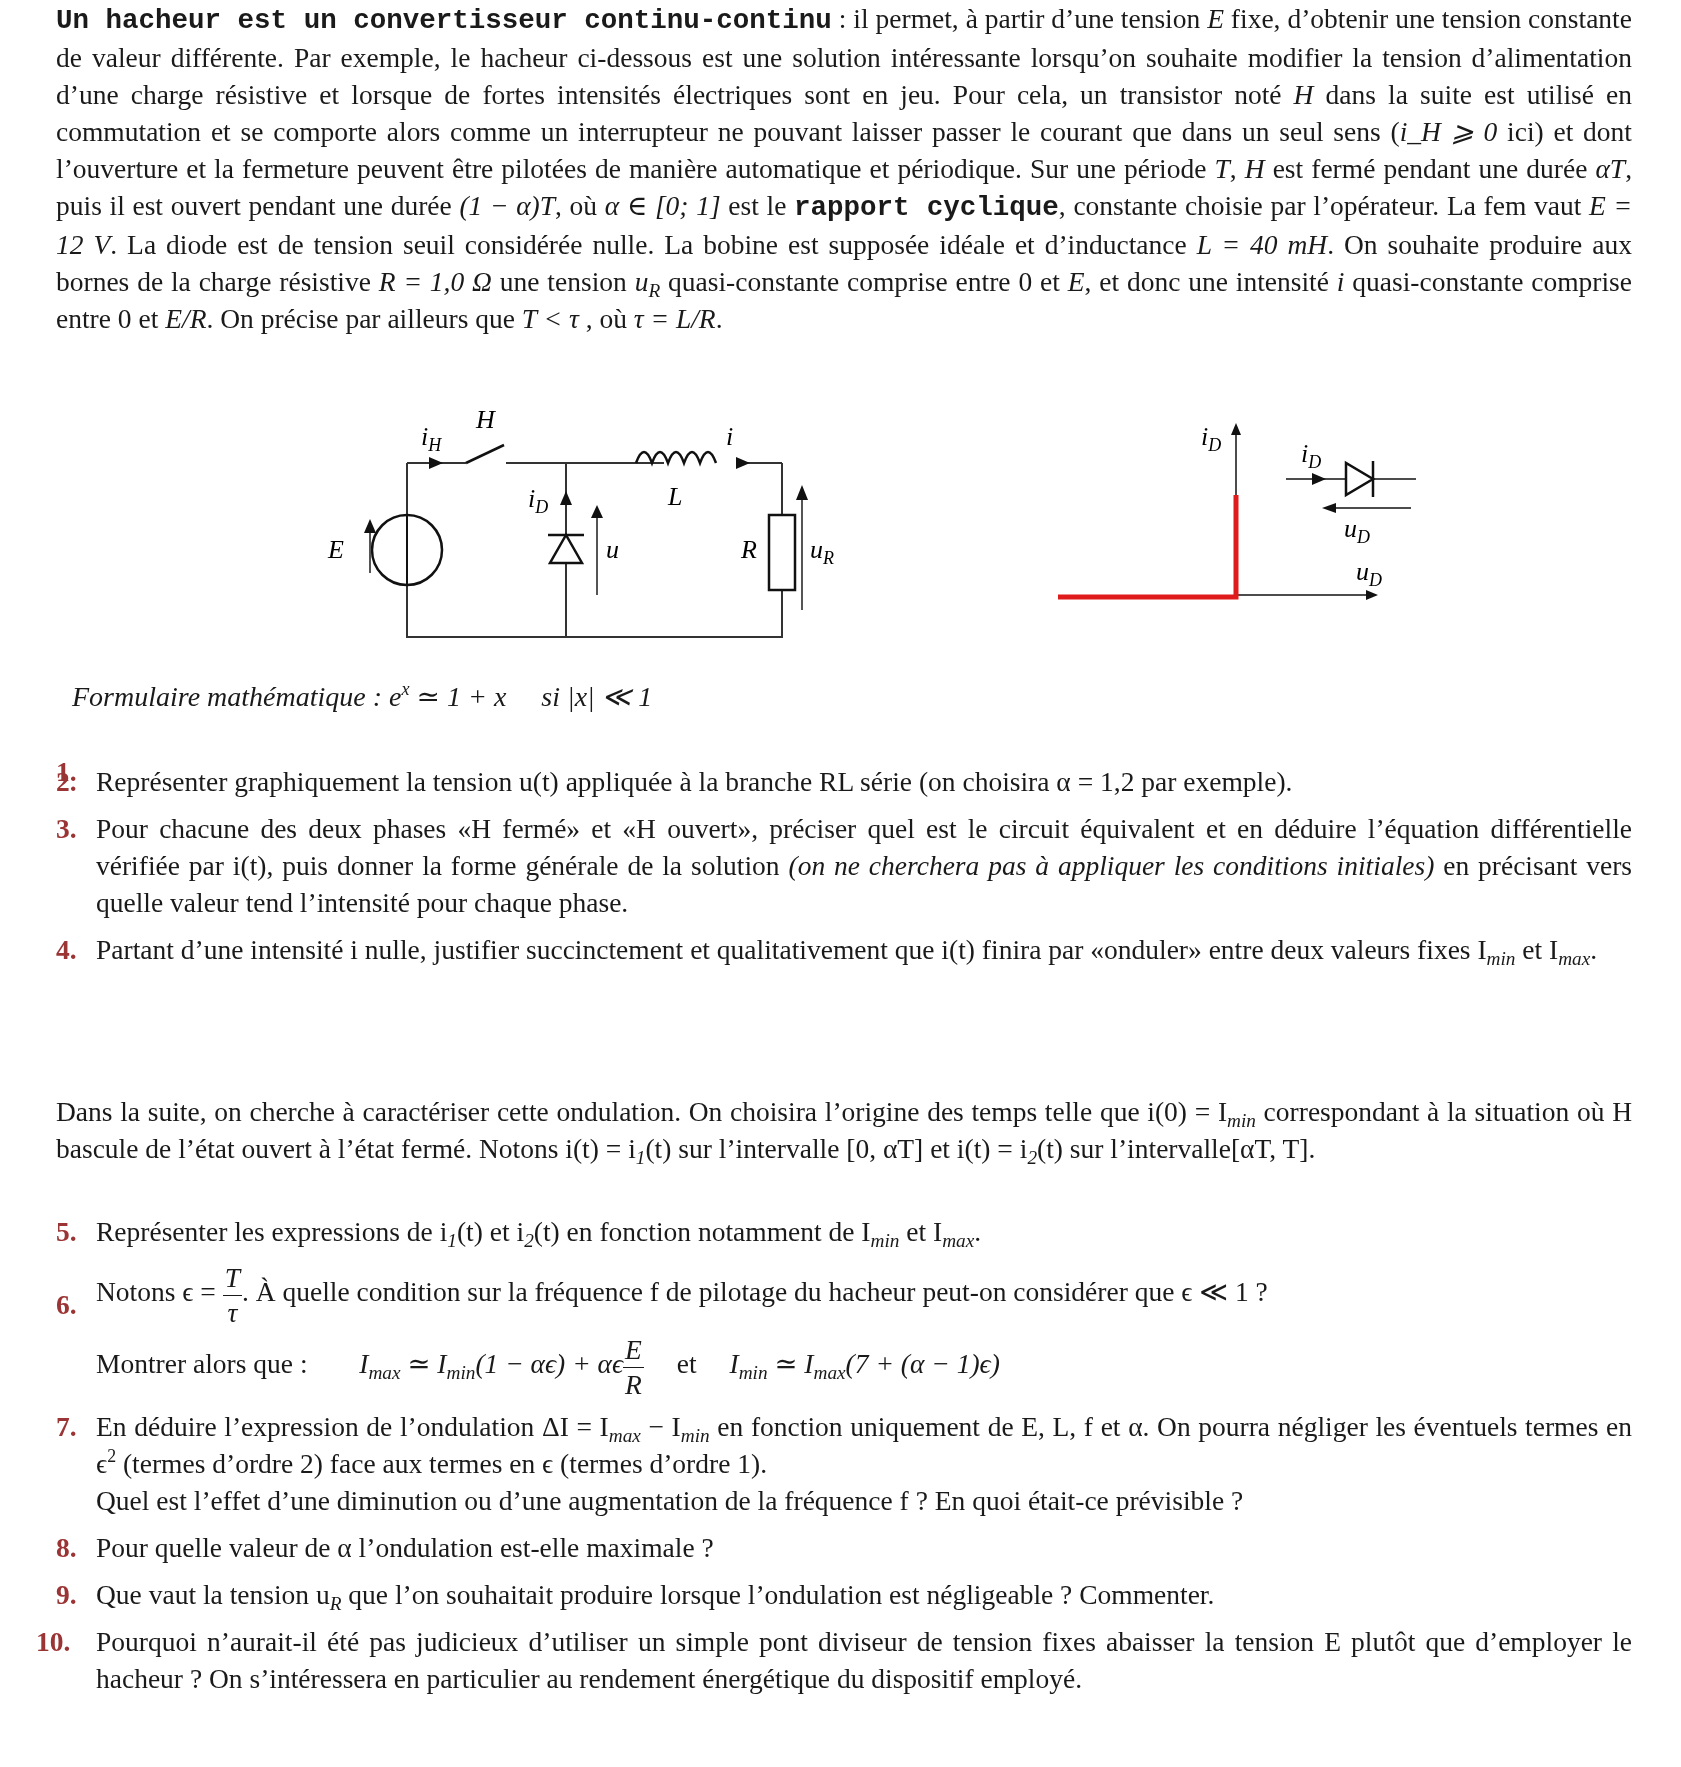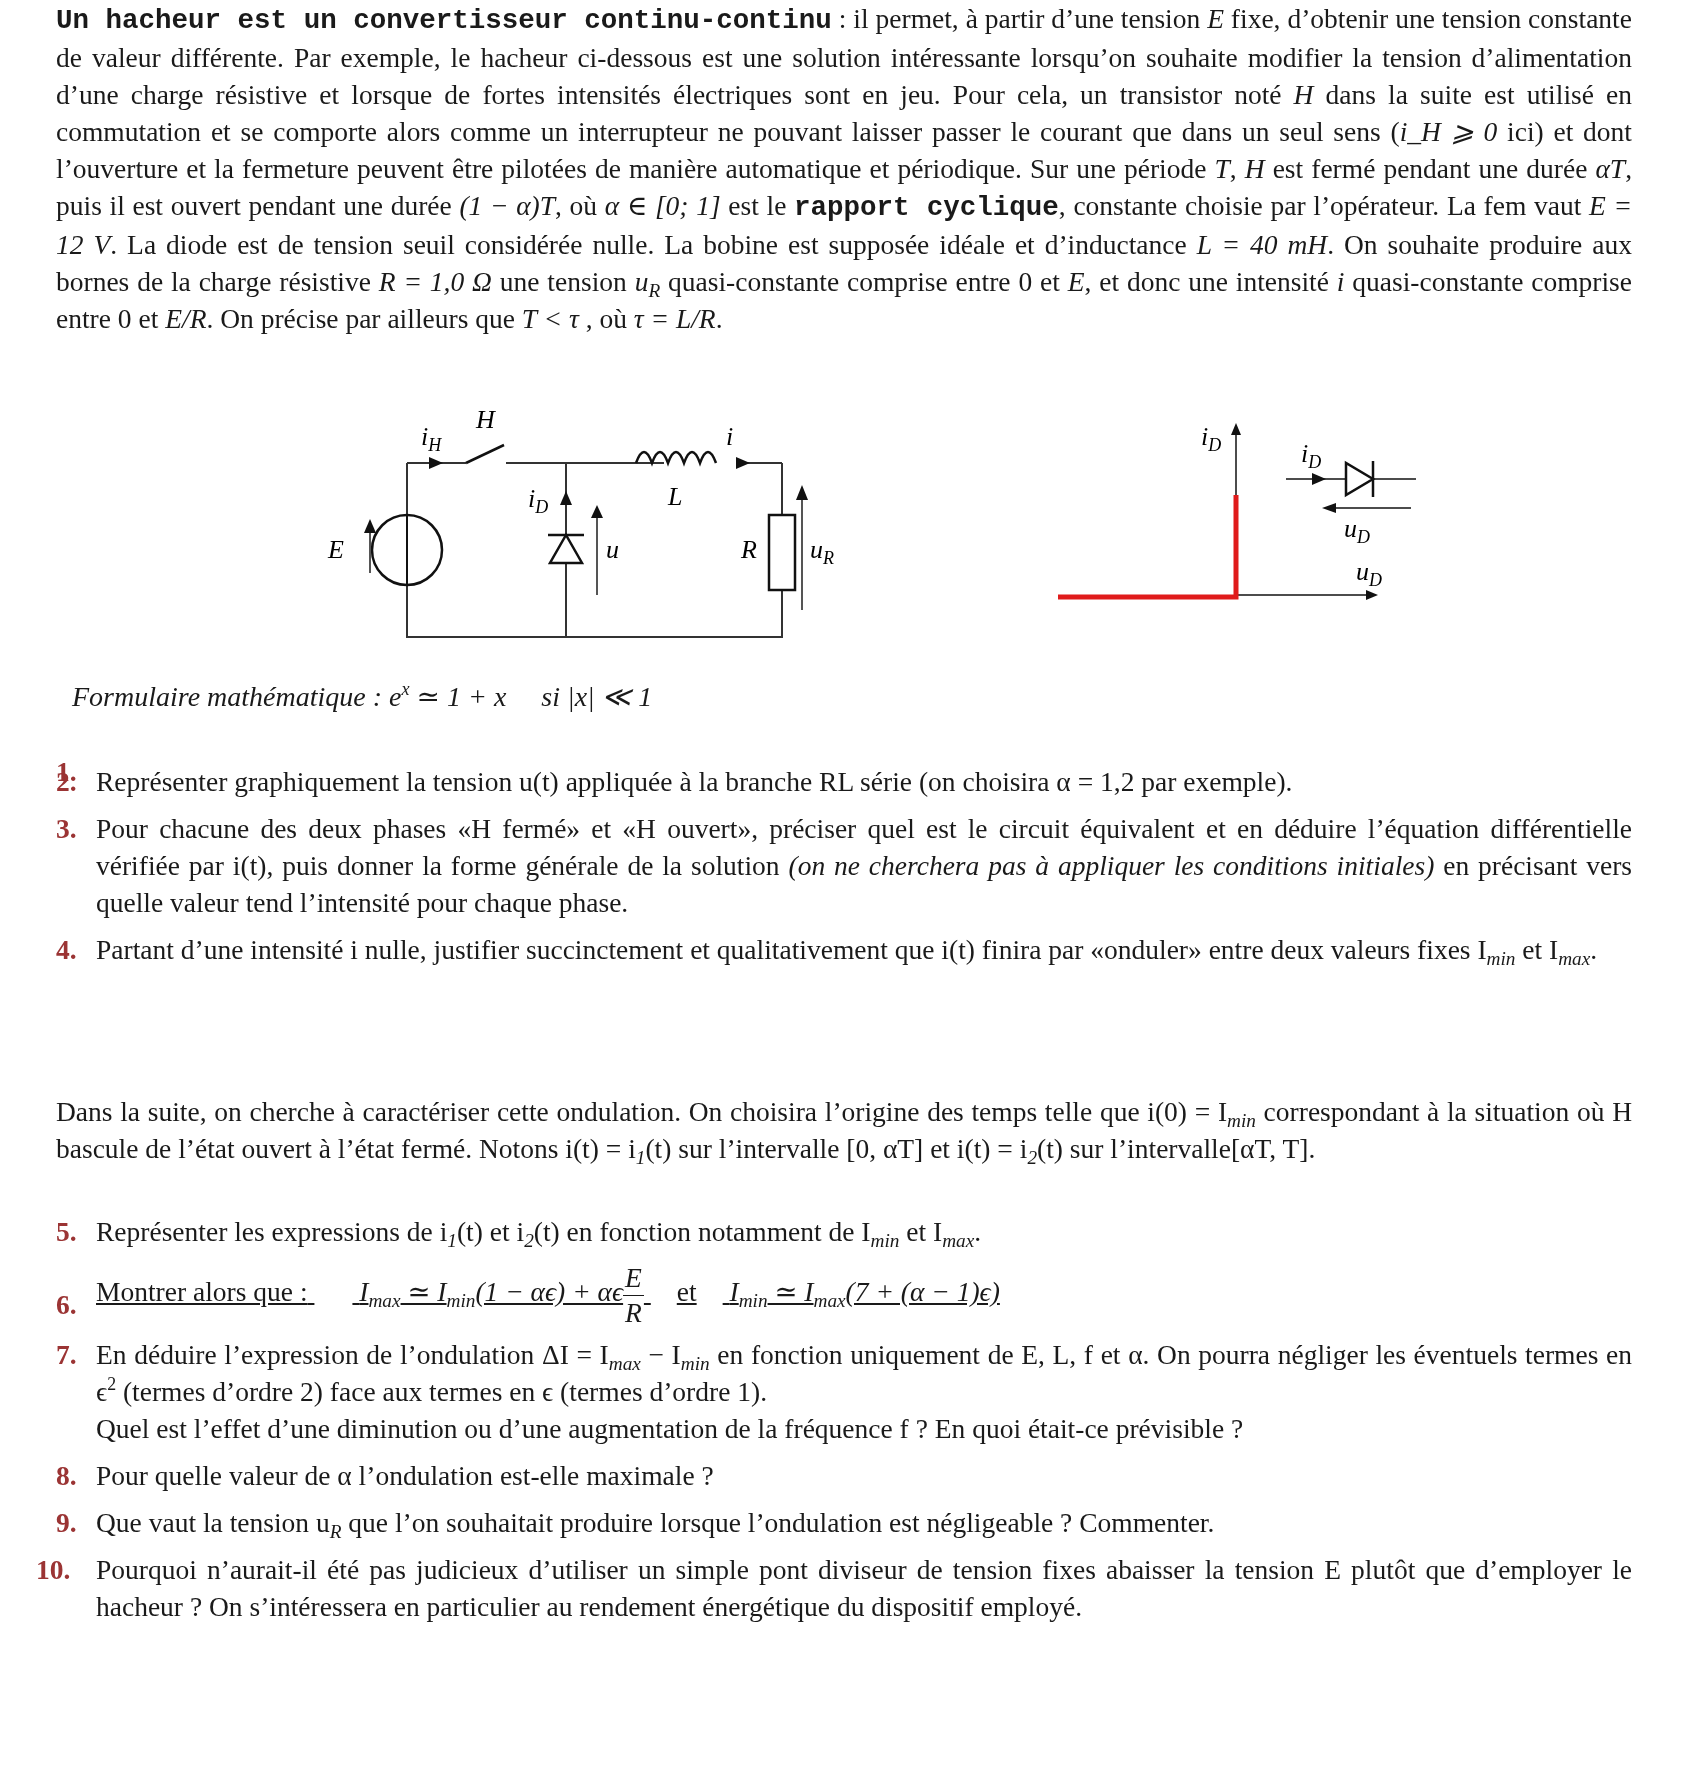--- a/index.html
+++ b/index.html
@@ -14,21 +14,21 @@
   .figs { position: absolute; top: 395px; left: 0; width: 1576px; height: 260px; }
   .formula { position: absolute; top: 680px; left: 16px; font-size: 28px; font-style: italic; }
   .qlist { position: absolute; left: 0; width: 1576px; }
   .q { position: relative; padding-left: 40px; font-size: 27.5px; line-height: 37px; text-align: justify; margin: 0 0 10px 0; }
   .q .num { position: absolute; left: 0; top: 0; color: #9b3434; font-weight: bold; font-family: "Liberation Serif", serif; }
   .q.q10 .num { left: -20px; }
   .frac { display: inline-block; vertical-align: middle; text-align: center; font-style: italic; line-height: 1; }
   .frac span { display: block; padding: 0 2px; }
   .frac .top { border-bottom: 1.5px solid #1a1a1a; padding-bottom: 3px; }
   .frac .bot { padding-top: 3px; }
-  .eqline { margin-top: 4px; text-decoration: underline; }
+  .eqline { margin-top: 10px; }
   svg text { font-family: "Liberation Serif", "DejaVu Serif", serif; font-style: italic; }
 </style>
 </head>
 <body>
 
 <div class="page">
 
   <p class="para intro" style="top:0;">
     <span class="bold">Un hacheur est un convertisseur continu-continu</span><span> : il permet, à partir d’une tension </span><i>E</i><span> fixe, d’obtenir une tension constante de valeur différente. Par exemple, le hacheur ci-dessous est une solution intéressante lorsqu’on souhaite modifier la tension d’alimentation d’une charge résistive et lorsque de fortes intensités électriques sont en jeu. Pour cela, un transistor noté </span><i>H</i><span> dans la suite est utilisé en commutation et se comporte alors comme un interrupteur ne pouvant laisser passer le courant que dans un seul sens (</span><i>i_H ⩾ 0</i><span> ici) et dont l’ouverture et la fermeture peuvent être pilotées de manière automatique et périodique. Sur une période </span><i>T</i><span>, </span><i>H</i><span> est fermé pendant une durée </span><i>αT</i><span>, puis il est ouvert pendant une durée </span><i>(1 − α)T</i><span>, où </span><i>α ∈ [0; 1]</i><span> est le </span><span class="bold">rapport cyclique</span><span>, constante choisie par l’opérateur. La fem vaut </span><i>E = 12 V</i><span>. La diode est de tension seuil considérée nulle. La bobine est supposée idéale et d’inductance </span><i>L = 40 mH</i><span>. On souhaite produire aux bornes de la charge résistive </span><i>R = 1,0 Ω</i><span> une tension </span><i>u</i><sub>R</sub><span> quasi-constante comprise entre 0 et </span><i>E</i><span>, et donc une intensité </span><i>i</i><span> quasi-constante comprise entre 0 et </span><i>E/R</i><span>. On précise par ailleurs que </span><i>T &lt; τ</i><span> , où </span><i>τ = L/R</i><span>.</span>
   </p>
@@ -119,20 +119,21 @@
 
   <p class="para" style="position:absolute;top:1093px;left:0;width:1576px;">
     <span>Dans la suite, on cherche à caractériser cette ondulation. On choisira l’origine des temps telle que i(0) = I</span><sub>min</sub><span> correspondant à la situation où H bascule de l’état ouvert à l’état fermé. Notons i(t) = i</span><sub>1</sub><span>(t) sur l’intervalle [0, αT] et i(t) = i</span><sub>2</sub><span>(t) sur l’intervalle[αT, T].</span>
   </p>
 
   <div class="qlist" style="top:1213px;">
     <p class="q"><span class="num">5.</span><span>Représenter les expressions de i</span><sub>1</sub><span>(t) et i</span><sub>2</sub><span>(t) en fonction notamment de I</span><sub>min</sub><span> et I</span><sub>max</sub><span>.</span></p>
 
     <div class="q" style="margin-top:14px;">
       <span class="num" style="top:22px;">6.</span>
+      <div><span>Notons ϵ = </span><span class="frac"><span class="top">T</span><span class="bot">τ</span></span><span>. À quelle condition sur la fréquence f de pilotage du hacheur peut-on considérer que ϵ ≪ 1 ?</span></div>
       <div class="eqline">
         <span>Montrer alors que :</span>
         <span style="display:inline-block;width:38px;"></span>
         <i>I</i><sub>max</sub><i> ≃ I</i><sub>min</sub><i>(1 − αϵ) + αϵ</i><span class="frac"><span class="top">E</span><span class="bot">R</span></span>
         <span style="display:inline-block;width:26px;"></span><span>et</span><span style="display:inline-block;width:26px;"></span>
         <i>I</i><sub>min</sub><i> ≃ I</i><sub>max</sub><i>(7 + (α − 1)ϵ)</i>
       </div>
     </div>
 
     <p class="q"><span class="num">7.</span><span>En déduire l’expression de l’ondulation ΔI = I</span><sub>max</sub><span> − I</span><sub>min</sub><span> en fonction uniquement de E, L, f et α. On pourra négliger les éventuels termes en ϵ</span><sup>2</sup><span> (termes d’ordre 2) face aux termes en ϵ (termes d’ordre 1).</span><br><span>Quel est l’effet d’une diminution ou d’une augmentation de la fréquence f ? En quoi était-ce prévisible ?</span></p>

